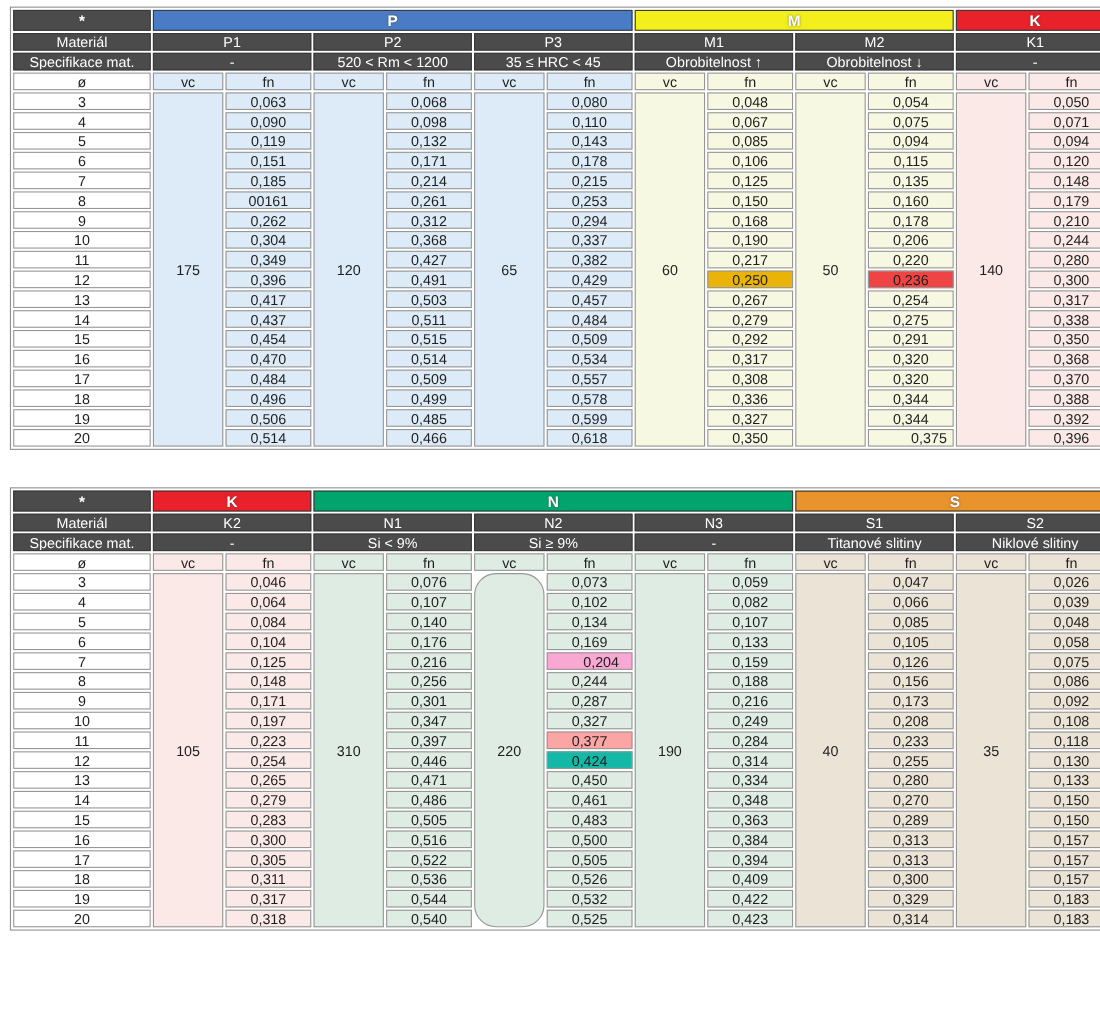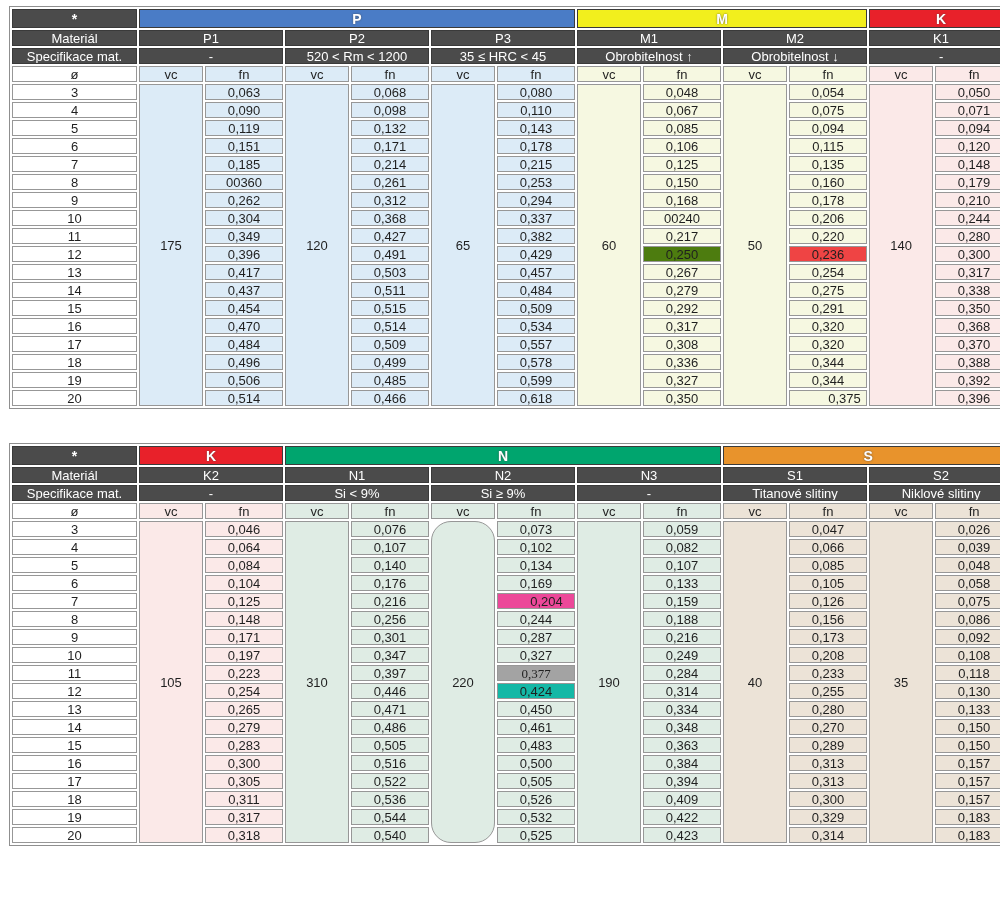--- a/index.html
+++ b/index.html
@@ -127,60 +127,60 @@
             <td class="dia">7</td>
             <td style="background: rgb(220, 235, 247);">0,185</td>
             <td style="background: rgb(220, 235, 247);">0,214</td>
             <td style="background: rgb(220, 235, 247);">0,215</td>
             <td style="background: rgb(246, 248, 225);">0,125</td>
             <td style="background: rgb(246, 248, 225);">0,135</td>
             <td style="background: rgb(251, 233, 232);">0,148</td>
           </tr>
           <tr>
             <td class="dia">8</td>
-            <td style="background: rgb(220, 235, 247);">00360</td>
+            <td style="background: rgb(220, 235, 247);">00161</td>
             <td style="background: rgb(220, 235, 247);">0,261</td>
             <td style="background: rgb(220, 235, 247);">0,253</td>
             <td style="background: rgb(246, 248, 225);">0,150</td>
             <td style="background: rgb(246, 248, 225);">0,160</td>
             <td style="background: rgb(251, 233, 232);">0,179</td>
           </tr>
           <tr>
             <td class="dia">9</td>
             <td style="background: rgb(220, 235, 247);">0,262</td>
             <td style="background: rgb(220, 235, 247);">0,312</td>
             <td style="background: rgb(220, 235, 247);">0,294</td>
             <td style="background: rgb(246, 248, 225);">0,168</td>
             <td style="background: rgb(246, 248, 225);">0,178</td>
             <td style="background: rgb(251, 233, 232);">0,210</td>
           </tr>
           <tr>
             <td class="dia">10</td>
             <td style="background: rgb(220, 235, 247);">0,304</td>
             <td style="background: rgb(220, 235, 247);">0,368</td>
             <td style="background: rgb(220, 235, 247);">0,337</td>
-            <td style="background: rgb(246, 248, 225);">00240</td>
+            <td style="background: rgb(246, 248, 225);">0,190</td>
             <td style="background: rgb(246, 248, 225);">0,206</td>
             <td style="background: rgb(251, 233, 232);">0,244</td>
           </tr>
           <tr>
             <td class="dia">11</td>
             <td style="background: rgb(220, 235, 247);">0,349</td>
             <td style="background: rgb(220, 235, 247);">0,427</td>
             <td style="background: rgb(220, 235, 247);">0,382</td>
             <td style="background: rgb(246, 248, 225);">0,217</td>
             <td style="background: rgb(246, 248, 225);">0,220</td>
             <td style="background: rgb(251, 233, 232);">0,280</td>
           </tr>
           <tr>
             <td class="dia">12</td>
             <td style="background: rgb(220, 235, 247);">0,396</td>
             <td style="background: rgb(220, 235, 247);">0,491</td>
             <td style="background: rgb(220, 235, 247);">0,429</td>
-            <td style="background: #4d7c0f;">0,250</td>
+            <td style="background: #eab308;">0,250</td>
             <td style="background: #ef4444;">0,236</td>
             <td style="background: rgb(251, 233, 232);">0,300</td>
           </tr>
           <tr>
             <td class="dia">13</td>
             <td style="background: rgb(220, 235, 247);">0,417</td>
             <td style="background: rgb(220, 235, 247);">0,503</td>
             <td style="background: rgb(220, 235, 247);">0,457</td>
             <td style="background: rgb(246, 248, 225);">0,267</td>
             <td style="background: rgb(246, 248, 225);">0,254</td>
@@ -346,21 +346,21 @@
             <td style="background: rgb(223, 236, 228);">0,176</td>
             <td style="background: rgb(223, 236, 228);">0,169</td>
             <td style="background: rgb(223, 236, 228);">0,133</td>
             <td style="background: rgb(236, 227, 215);">0,105</td>
             <td style="background: rgb(236, 227, 215);">0,058</td>
           </tr>
           <tr>
             <td class="dia">7</td>
             <td style="background: rgb(251, 233, 232);">0,125</td>
             <td style="background: rgb(223, 236, 228);">0,216</td>
-            <td style="background: #ec4899; padding-left: 23px;">0,204</td>
+            <td style="background: #f9a8d4; padding-left: 23px;">0,204</td>
             <td style="background: rgb(223, 236, 228);">0,159</td>
             <td style="background: rgb(236, 227, 215);">0,126</td>
             <td style="background: rgb(236, 227, 215);">0,075</td>
           </tr>
           <tr>
             <td class="dia">8</td>
             <td style="background: rgb(251, 233, 232);">0,148</td>
             <td style="background: rgb(223, 236, 228);">0,256</td>
             <td style="background: rgb(223, 236, 228);">0,244</td>
             <td style="background: rgb(223, 236, 228);">0,188</td>
@@ -382,21 +382,21 @@
             <td style="background: rgb(223, 236, 228);">0,347</td>
             <td style="background: rgb(223, 236, 228);">0,327</td>
             <td style="background: rgb(223, 236, 228);">0,249</td>
             <td style="background: rgb(236, 227, 215);">0,208</td>
             <td style="background: rgb(236, 227, 215);">0,108</td>
           </tr>
           <tr>
             <td class="dia">11</td>
             <td style="background: rgb(251, 233, 232);">0,223</td>
             <td style="background: rgb(223, 236, 228);">0,397</td>
-            <td style="background: #a3a3a3; font-family: Liberation Serif, serif;">0,377</td>
+            <td style="background: #fca5a5;">0,377</td>
             <td style="background: rgb(223, 236, 228);">0,284</td>
             <td style="background: rgb(236, 227, 215);">0,233</td>
             <td style="background: rgb(236, 227, 215);">0,118</td>
           </tr>
           <tr>
             <td class="dia">12</td>
             <td style="background: rgb(251, 233, 232);">0,254</td>
             <td style="background: rgb(223, 236, 228);">0,446</td>
             <td style="background: #14b8a6;">0,424</td>
             <td style="background: rgb(223, 236, 228);">0,314</td>

